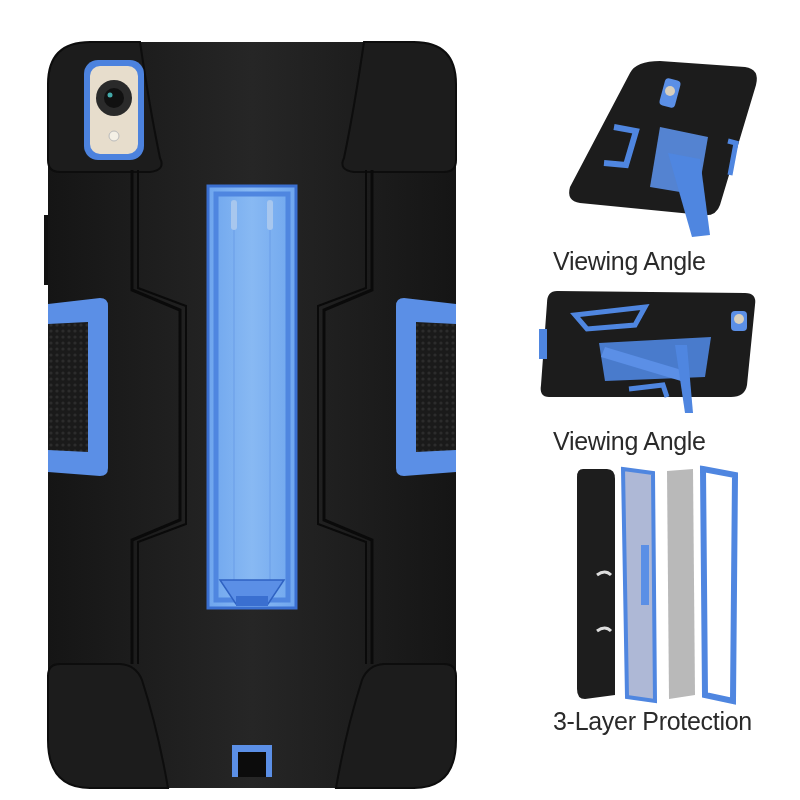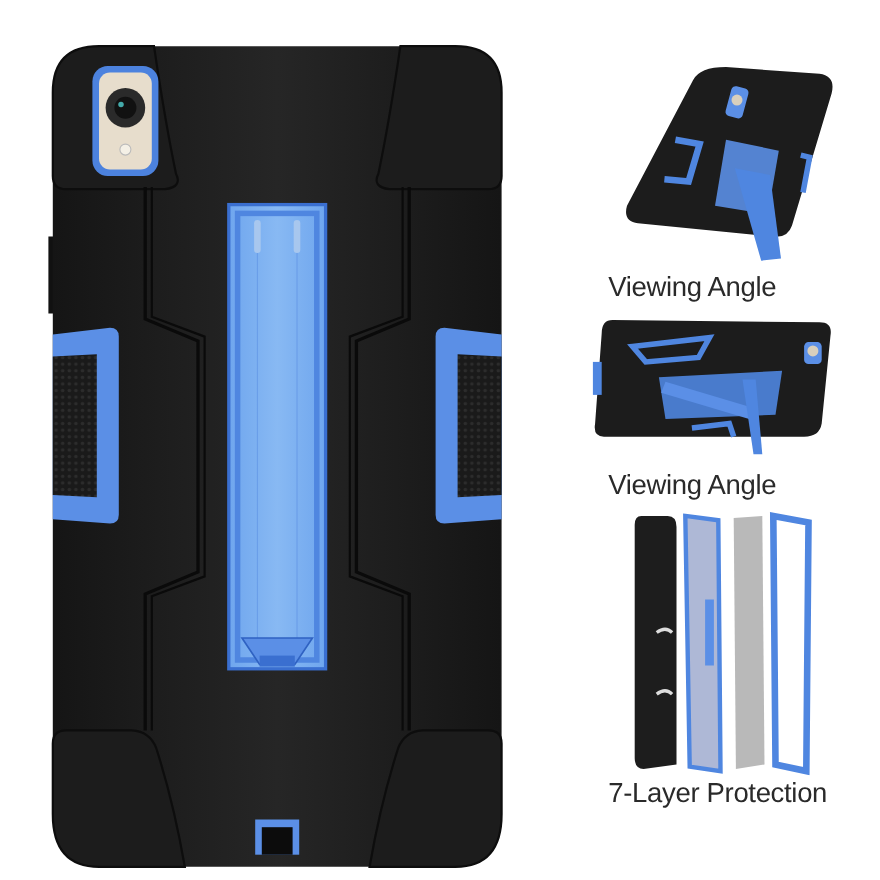--- a/index.html
+++ b/index.html
@@ -107,13 +107,13 @@
     <path d="M22,166 Q30,160 36,166" fill="none" stroke="#ddd" stroke-width="3"></path>
 
     <path d="M48,4 L78,8 L80,236 L52,232 Z" fill="#aeb8d6" stroke="#4f86e0" stroke-width="4"></path>
     <rect x="66" y="80" width="8" height="60" fill="#5b8fe6"></rect>
 
     <path d="M92,6 L118,4 L120,230 L94,234 Z" fill="#b9b9b9"></path>
 
     <path d="M128,4 L160,10 L158,236 L130,230 Z" fill="none" stroke="#4f86e0" stroke-width="6"></path>
   </svg>
 </div>
-<div class="caption" style="left:553px; top:707px;">7-Layer Protection</div>
+<div class="caption" style="left:553px; top:707px;">3-Layer Protection</div>
 
 </body></html>

